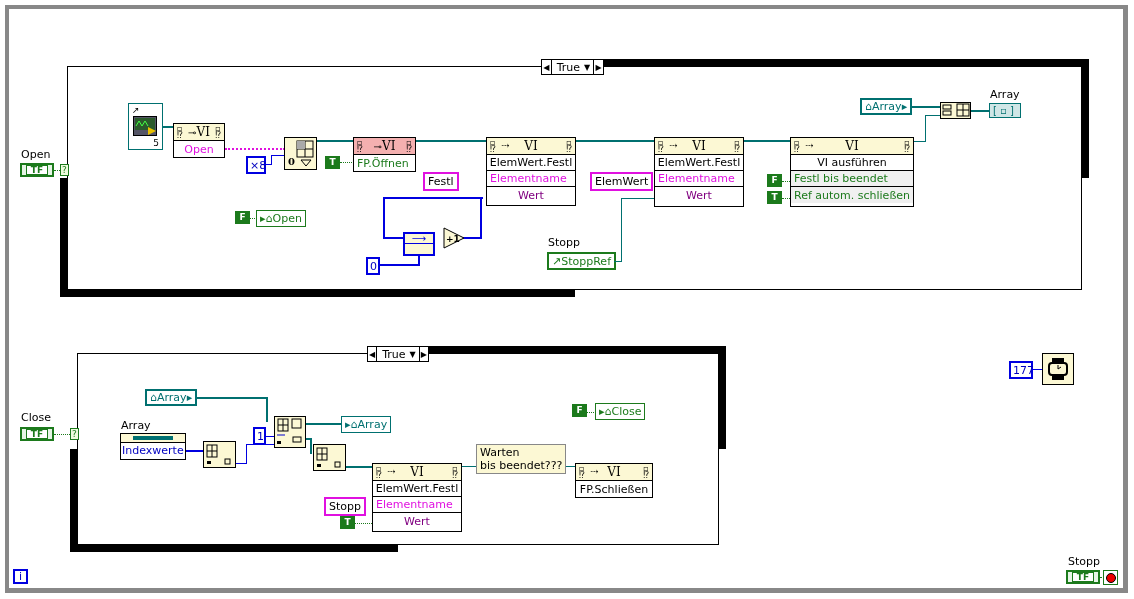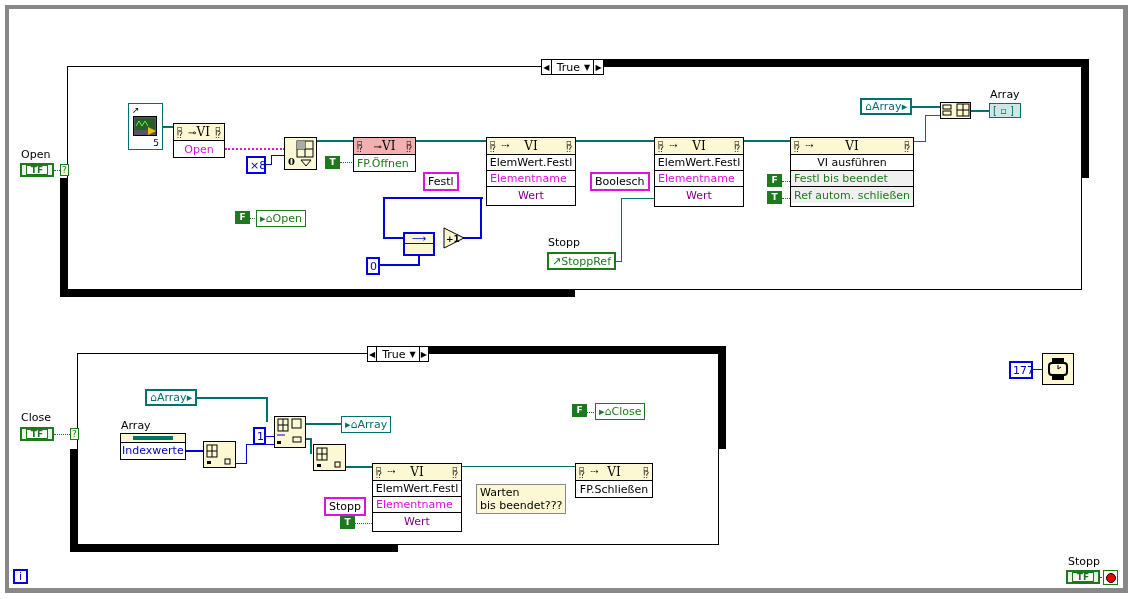--- a/index.html
+++ b/index.html
@@ -158,21 +158,21 @@
 <div class="num" style="left:366px;top:257px;width:14px">0</div>
 <div class="wb" style="left:380px;top:264px;width:40px;height:2px"></div>
 <div class="wb" style="left:418px;top:254px;width:2px;height:12px"></div>
 
 <div class="label" style="left:548px;top:236px">Stopp</div>
 <div class="local" style="left:547px;top:252px;border-width:2px;height:18px">↗ <span>StoppRef</span></div>
 <div class="wire" style="left:614px;top:261px;width:8px;height:1px"></div>
 <div class="wire" style="left:621px;top:198px;width:1px;height:64px"></div>
 <div class="wire" style="left:621px;top:198px;width:33px;height:1px"></div>
 
-<div class="str" style="left:590px;top:172px">Boolesch</div>
+<div class="str" style="left:590px;top:172px">ElemWert</div>
 <div class="node" style="left:654px;top:137px;width:90px;height:70px">
   <div class="hd">
       <span class="ic">▫<br>⁉</span>
       <span class="ar">⇢</span>
       <span>VI</span>
       <span class="ic2">▫<br>⁉</span>
     </div>
   <div class="row">ElemWert.Festl</div>
   <div class="row pink">Elementname</div>
   <div class="row purple">Wert</div>
@@ -299,21 +299,21 @@
       <span class="ar">⇢</span>
       <span>VI</span>
       <span class="ic2">▫<br>⁉</span>
     </div>
   <div class="row">ElemWert.Festl</div>
   <div class="row pink">Elementname</div>
   <div class="row purple">Wert</div>
 </div>
 <div class="wire" style="left:462px;top:466px;width:113px;height:1px"></div>
 
-<div class="comment" style="left:476px;top:484px">
+<div class="comment" style="left:476px;top:444px">
   <div>Warten</div>
     <div>bis beendet???</div>
 </div>
 
 <div class="node" style="left:575px;top:463px;width:78px;height:35px">
   <div class="hd">
       <span class="ic">▫<br>⁉</span>
       <span class="ar">⇢</span>
       <span>VI</span>
       <span class="ic2">▫<br>⁉</span>

